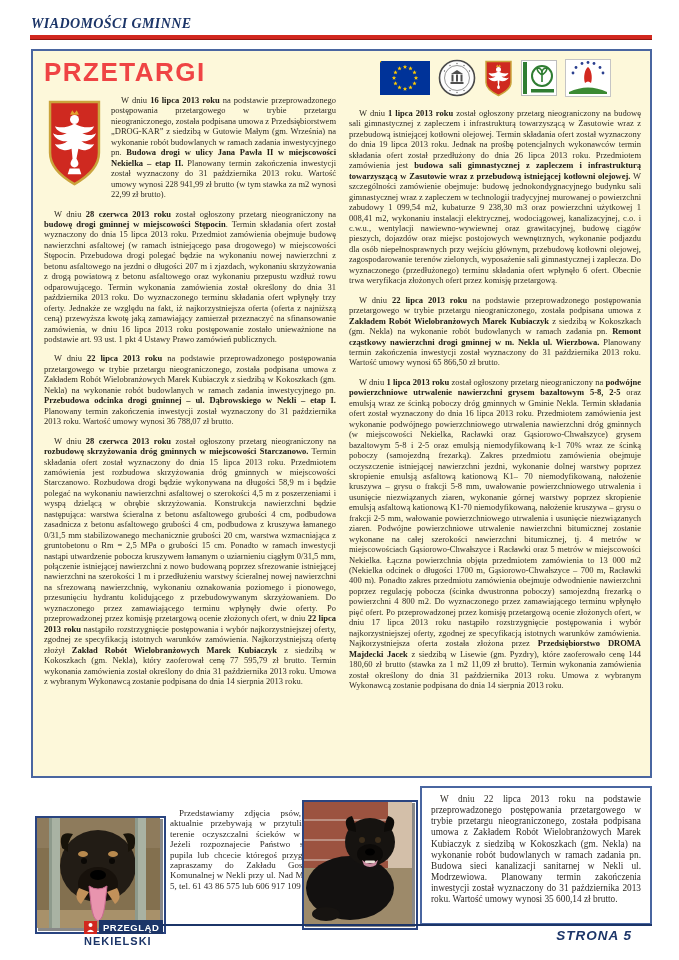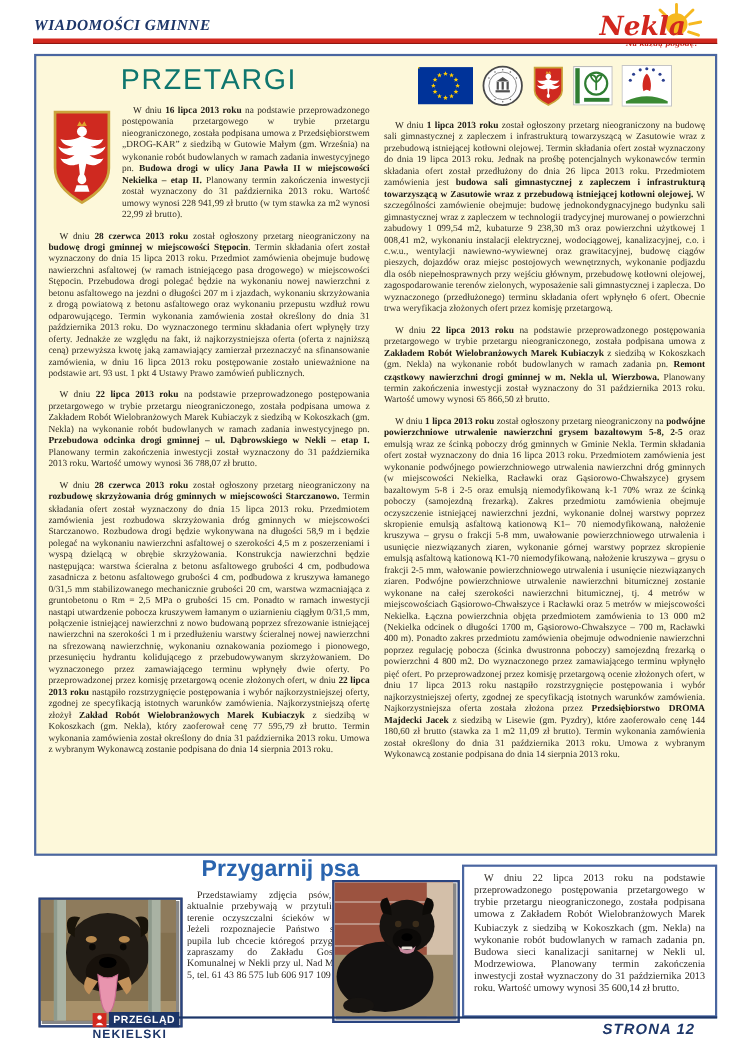--- a/index.html
+++ b/index.html
@@ -10,22 +10,22 @@
   .section-title{position:absolute;top:16px;left:31px;font-style:italic;font-weight:bold;
         font-size:14px;letter-spacing:.4px;color:#1c3568;font-family:"Liberation Serif",serif;}
   .nekla-logo{position:absolute;top:2px;right:16px;width:102px;height:44px;}
   .red-rule{position:absolute;top:35px;left:30px;width:622px;height:4px;background:#d2281f;
         border-bottom:1px solid #8f1712;}
 
   
   .tenders-box{position:absolute;top:49px;left:31px;width:621px;height:729px;box-sizing:border-box;
         background:#fdf8da;border:2px solid #4a66a0;padding:5px 11px 6px;display:flex;gap:13px;overflow:hidden;}
   .col{width:292px;flex:0 0 292px;}
-  .tenders-title{margin:1px 0 7px;text-align:center;color:#0f766e;
-        font-family:"Liberation Sans",sans-serif;font-weight:normal;font-size:26px;letter-spacing:1.5px;}
+  .tenders-title{margin:1px 0 7px;color:#ef4444;
+        font-family:"Liberation Sans",sans-serif;font-weight:bold;font-size:26px;letter-spacing:1.5px;}
   .crest-float{float:left;width:57px;height:90px;margin:3px 8px 3px 2px;}
   .tender-text p{margin:0 0 9px;font-size:8.5px;line-height:10.45px;text-align:justify;
         text-indent:10px;color:#2e2a23;}
   .tender-text p b{color:#232019;}
   .logos-row{display:flex;align-items:center;justify-content:center;gap:8px;height:38px;margin:3px 0 11px;}
   .logos-row span{display:inline-flex;}
 
   
   .bottom{position:absolute;top:778px;left:30px;width:622px;height:154px;}
   .adopt-title{position:absolute;top:0px;left:125px;width:200px;margin:0;text-align:center;
@@ -51,36 +51,20 @@
         font-size:11px;letter-spacing:1px;margin-top:1px;}
   .page-label{position:absolute;top:928px;right:27px;color:#1c3568;font-family:"Liberation Sans",sans-serif;
         font-weight:bold;font-style:italic;font-size:13.5px;letter-spacing:1px;}
 </style>
 </head>
 <body>
 
 <div class="page">
 
   <div class="section-title">WIADOMOŚCI GMINNE</div>
-  <div class="nekla-logo">
-    <svg width="102" height="44" viewBox="0 0 102 44">
-      <g>
-        <g stroke="#f6b81f" stroke-width="2.6" stroke-linecap="round">
-          <line x1="74" y1="12" x2="74" y2="2"></line>
-          <line x1="82" y1="14" x2="89" y2="7"></line>
-          <line x1="86" y1="20" x2="96" y2="18"></line>
-          <line x1="66" y1="14" x2="59" y2="7"></line>
-          <line x1="85" y1="27" x2="94" y2="30"></line>
-        </g>
-        <circle cx="74" cy="20" r="10" fill="#f6b81f"></circle>
-      </g>
-      <text x="4" y="30" font-family="DejaVu Serif, serif" font-style="italic" font-weight="bold" font-size="24" fill="#d2281f">Nekla</text>
-      <text x="28" y="40" font-family="DejaVu Serif, serif" font-style="italic" font-weight="bold" font-size="6.5" fill="#d2281f">Na każdą pogodę!</text>
-    </svg>
-  </div>
   <div class="red-rule"></div>
 
   <section class="tenders-box">
     <div class="col">
       <h1 class="tenders-title">PRZETARGI</h1>
       <div class="crest-float">
         <svg width="57" height="90" viewBox="0 0 58 92">
           <path d="M4,4 H54 V56 Q54,74 29,88 Q4,74 4,56 Z" fill="#cf2920" stroke="#caa43c" stroke-width="2.5"></path>
           <path d="M24.5,17 l2.2,-4.5 2.3,3.2 2.3,-3.2 2.2,4.5 z" fill="#e0a32e"></path>
           <circle cx="29" cy="22" r="4.6" fill="#ffffff"></circle>
@@ -184,21 +168,20 @@
       </div>
       <div class="tender-text">
           <p>W dniu <b>1 lipca 2013 roku</b> został ogłoszony przetarg nieograniczony na budowę sali gimnastycznej z zapleczem i infrastrukturą towarzyszącą w Zasutowie wraz z przebudową istniejącej kotłowni olejowej. Termin składania ofert został wyznaczony do dnia 19 lipca 2013 roku. Jednak na prośbę potencjalnych wykonawców termin składania ofert został przedłużony do dnia 26 lipca 2013 roku. Przedmiotem zamówienia jest <b>budowa sali gimnastycznej z zapleczem i infrastrukturą towarzyszącą w Zasutowie wraz z przebudową istniejącej kotłowni olejowej.</b> W szczególności zamówienie obejmuje: budowę jednokondygnacyjnego budynku sali gimnastycznej wraz z zapleczem w technologii tradycyjnej murowanej o powierzchni zabudowy 1 099,54 m2, kubaturze 9 238,30 m3 oraz powierzchni użytkowej 1 008,41 m2, wykonaniu instalacji elektrycznej, wodociągowej, kanalizacyjnej, c.o. i c.w.u., wentylacji nawiewno-wywiewnej oraz grawitacyjnej, budowę ciągów pieszych, dojazdów oraz miejsc postojowych wewnętrznych, wykonanie podjazdu dla osób niepełnosprawnych przy wejściu głównym, przebudowę kotłowni olejowej, zagospodarowanie terenów zielonych, wyposażenie sali gimnastycznej i zaplecza. Do wyznaczonego (przedłużonego) terminu składania ofert wpłynęło 6 ofert. Obecnie trwa weryfikacja złożonych ofert przez komisję przetargową.</p>
           <p>W dniu <b>22 lipca 2013 roku</b> na podstawie przeprowadzonego postępowania przetargowego w trybie przetargu nieograniczonego, została podpisana umowa z <b>Zakładem Robót Wielobranżowych Marek Kubiaczyk</b> z siedzibą w Kokoszkach (gm. Nekla) na wykonanie robót budowlanych w ramach zadania pn. <b>Remont cząstkowy nawierzchni drogi gminnej w m. Nekla ul. Wierzbowa.</b> Planowany termin zakończenia inwestycji został wyznaczony do 31 października 2013 roku. Wartość umowy wynosi 65 866,50 zł brutto.</p>
           <p>W dniu <b>1 lipca 2013 roku</b> został ogłoszony przetarg nieograniczony na <b>podwójne powierzchniowe utrwalenie nawierzchni grysem bazaltowym 5-8, 2-5</b> oraz emulsją wraz ze ścinką poboczy dróg gminnych w Gminie Nekla. Termin składania ofert został wyznaczony do dnia 16 lipca 2013 roku. Przedmiotem zamówienia jest wykonanie podwójnego powierzchniowego utrwalenia nawierzchni dróg gminnych (w miejscowości Nekielka, Racławki oraz Gąsiorowo-Chwałszyce) grysem bazaltowym 5-8 i 2-5 oraz emulsją niemodyfikowaną k-1 70% wraz ze ścinką poboczy (samojezdną frezarką). Zakres przedmiotu zamówienia obejmuje oczyszczenie istniejącej nawierzchni jezdni, wykonanie dolnej warstwy poprzez skropienie emulsją asfaltową kationową K1– 70 niemodyfikowaną, nałożenie kruszywa – grysu o frakcji 5-8 mm, uwałowanie powierzchniowego utrwalenia i usunięcie niezwiązanych ziaren, wykonanie górnej warstwy poprzez skropienie emulsją asfaltową kationową K1-70 niemodyfikowaną, nałożenie kruszywa – grysu o frakcji 2-5 mm, wałowanie powierzchniowego utrwalenia i usunięcie niezwiązanych ziaren. Podwójne powierzchniowe utrwalenie nawierzchni bitumicznej zostanie wykonane na całej szerokości nawierzchni bitumicznej, tj. 4 metrów w miejscowościach Gąsiorowo-Chwałszyce i Racławki oraz 5 metrów w miejscowości Nekielka. Łączna powierzchnia objęta przedmiotem zamówienia to 13 000 m2 (Nekielka odcinek o długości 1700 m, Gąsiorowo-Chwałszyce – 700 m, Racławki 400 m). Ponadto zakres przedmiotu zamówienia obejmuje odwodnienie nawierzchni poprzez regulację pobocza (ścinka dwustronna poboczy) samojezdną frezarką o powierzchni 4 800 m2. Do wyznaczonego przez zamawiającego terminu wpłynęło pięć ofert. Po przeprowadzonej przez komisję przetargową ocenie złożonych ofert, w dniu 17 lipca 2013 roku nastąpiło rozstrzygnięcie postępowania i wybór najkorzystniejszej oferty, zgodnej ze specyfikacją istotnych warunków zamówienia. Najkorzystniejsza oferta została złożona przez <b>Przedsiębiorstwo DROMA Majdecki Jacek</b> z siedzibą w Lisewie (gm. Pyzdry), które zaoferowało cenę 144 180,60 zł brutto (stawka za 1 m2 11,09 zł brutto). Termin wykonania zamówienia został określony do dnia 31 października 2013 roku. Umowa z wybranym Wykonawcą zostanie podpisana do dnia 14 sierpnia 2013 roku.</p>
         </div>
     </div>
   </section>
 
   <section class="bottom">
-    <h2 class="adopt-title">Przygarnij psa</h2>
 
     <div class="photo photo1">
       <svg width="123" height="110" viewBox="0 0 123 110">
         <rect width="123" height="110" fill="#83704f"></rect>
         <rect y="0" width="123" height="30" fill="#8e7b5c"></rect>
         <rect y="92" width="123" height="18" fill="#a8916a"></rect>
         <ellipse cx="61" cy="48" rx="38" ry="36" fill="#221c15"></ellipse>
         <path d="M25,30 Q20,12 36,16 Q30,24 31,34 Z" fill="#181309"></path>
         <path d="M97,30 Q102,12 86,16 Q92,24 91,34 Z" fill="#181309"></path>
         <ellipse cx="46" cy="36" rx="5" ry="3" fill="#b98a4e"></ellipse>
@@ -258,15 +241,15 @@
         <svg width="13" height="13" viewBox="0 0 13 13">
           <rect width="13" height="13" fill="#d2281f"></rect>
           <circle cx="6.5" cy="4" r="2" fill="#ffffff"></circle>
           <path d="M3,11 Q6.5,6.5 10,11 Z" fill="#ffffff"></path>
         </svg>
       </span>
       <span class="plogo-bar">PRZEGLĄD</span>
     </div>
     <div class="plogo-nek">NEKIELSKI</div>
   </div>
-  <div class="page-label">STRONA 12</div>
+  <div class="page-label">STRONA 5</div>
 
 </div>
 
 </body></html>

